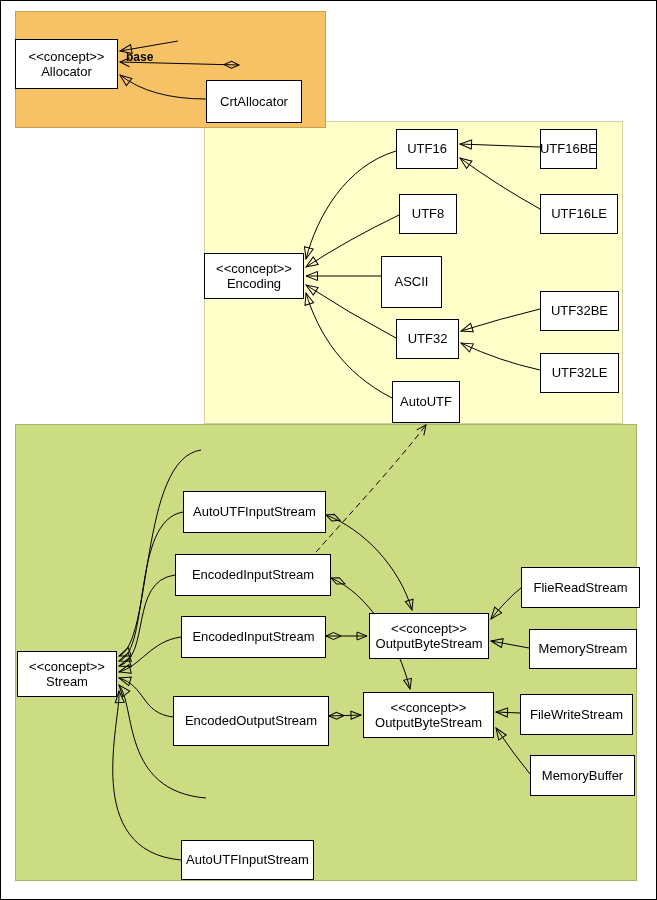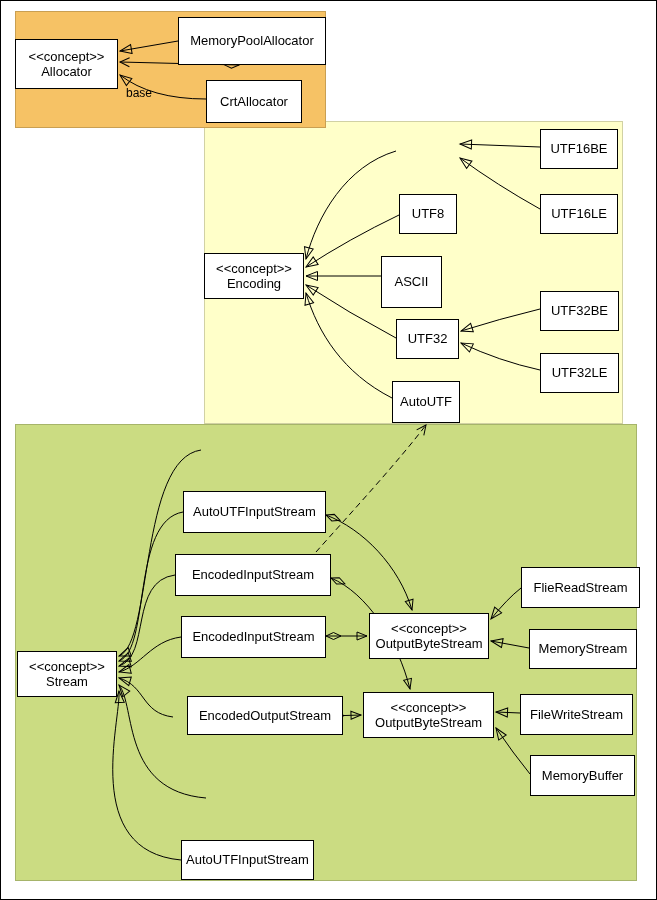--- a/index.html
+++ b/index.html
@@ -9,21 +9,21 @@
     background:#fff; border:1px solid #000; overflow:hidden;
   }
   .region { position:absolute; border:1px solid rgba(0,0,0,0.18); }
   .edges  { position:absolute; left:0; top:0; pointer-events:none; }
   .edges path { fill:none; stroke:#000; stroke-width:1; }
   .node {
     position:absolute; background:#fff; border:1px solid #000;
     display:flex; flex-direction:column; align-items:center; justify-content:center;
     text-align:center; font-size:13px; color:#000; line-height:1.18;
   }
-  .edge-label { position:absolute; font-size:12px; font-weight:normal; color:#000;margin-top:36px; }
+  .edge-label { position:absolute; font-size:12px; font-weight:bold; color:#000; }
 </style>
 </head>
 <body>
 
 <div class="canvas">
 
   <div class="region" style="left: 203px; top: 120px; width: 419px; height: 303px; background-color: rgb(255, 255, 201);"></div>
   <div class="region" style="left: 14px; top: 10px; width: 311px; height: 117px; background-color: rgb(246, 194, 101);"></div>
   <div class="region" style="left: 14px; top: 423px; width: 622px; height: 457px; background-color: rgb(203, 220, 130);"></div>
 
@@ -75,45 +75,45 @@
     <path d="M 325,514 C 362,528 398,565 411,609" marker-start="url(#dia)" marker-end="url(#arr)"></path>
     <path d="M 330,577 C 366,592 397,640 409,688" marker-start="url(#dia)" marker-end="url(#arr)"></path>
 
     <path d="M 315,551 C 348,514 396,462 425,424" stroke-dasharray="6,4" marker-end="url(#open)"></path>
   </svg>
 
   <div class="node" style="left:14px;top:38px;width:103px;height:50px">
     <span>&lt;&lt;concept&gt;&gt;</span>
     <span>Allocator</span>
   </div>
-  <div class="node" style="left:177px;top:16px;width:148px;height:48px">MemoryPoolAllocator</div>
   <div class="node" style="left:205px;top:79px;width:96px;height:43px">CrtAllocator</div>
   <div class="edge-label" style="left:125px;top:49px">base</div>
 
   <div class="node" style="left:203px;top:252px;width:100px;height:46px">
     <span>&lt;&lt;concept&gt;&gt;</span>
     <span>Encoding</span>
   </div>
+  <div class="node" style="left:395px;top:128px;width:62px;height:40px">UTF16</div>
   <div class="node" style="left:398px;top:193px;width:58px;height:40px">UTF8</div>
   <div class="node" style="left:380px;top:255px;width:61px;height:52px">ASCII</div>
   <div class="node" style="left:395px;top:318px;width:63px;height:40px">UTF32</div>
   <div class="node" style="left:391px;top:380px;width:68px;height:42px">AutoUTF</div>
-  <div class="node" style="left:539px;top:128px;width:78px;height:40px">UTF16BE</div>
+  <div class="node" style="left:539px;top:128px;width:57px;height:40px">UTF16BE</div>
   <div class="node" style="left:539px;top:193px;width:78px;height:40px">UTF16LE</div>
   <div class="node" style="left:539px;top:290px;width:79px;height:40px">UTF32BE</div>
   <div class="node" style="left:539px;top:352px;width:79px;height:40px">UTF32LE</div>
 
   <div class="node" style="left:16px;top:650px;width:100px;height:46px">
     <span>&lt;&lt;concept&gt;&gt;</span>
     <span>Stream</span>
   </div>
   <div class="node" style="left:182px;top:490px;width:143px;height:42px">AutoUTFInputStream</div>
   <div class="node" style="left:174px;top:553px;width:156px;height:42px">EncodedInputStream</div>
   <div class="node" style="left:180px;top:615px;width:145px;height:42px">EncodedInputStream</div>
-  <div class="node" style="left:186px;top:695px;width:156px;height:39px">EncodedOutputStream</div>
+  <div class="node" style="left:172px;top:695px;width:156px;height:50px">EncodedOutputStream</div>
   <div class="node" style="left:180px;top:839px;width:133px;height:40px">AutoUTFInputStream</div>
 
   <div class="node" style="left:368px;top:612px;width:120px;height:46px">
     <span>&lt;&lt;concept&gt;&gt;</span>
     <span>OutputByteStream</span>
   </div>
   <div class="node" style="left:362px;top:691px;width:131px;height:46px">
     <span>&lt;&lt;concept&gt;&gt;</span>
     <span>OutputByteStream</span>
   </div>

